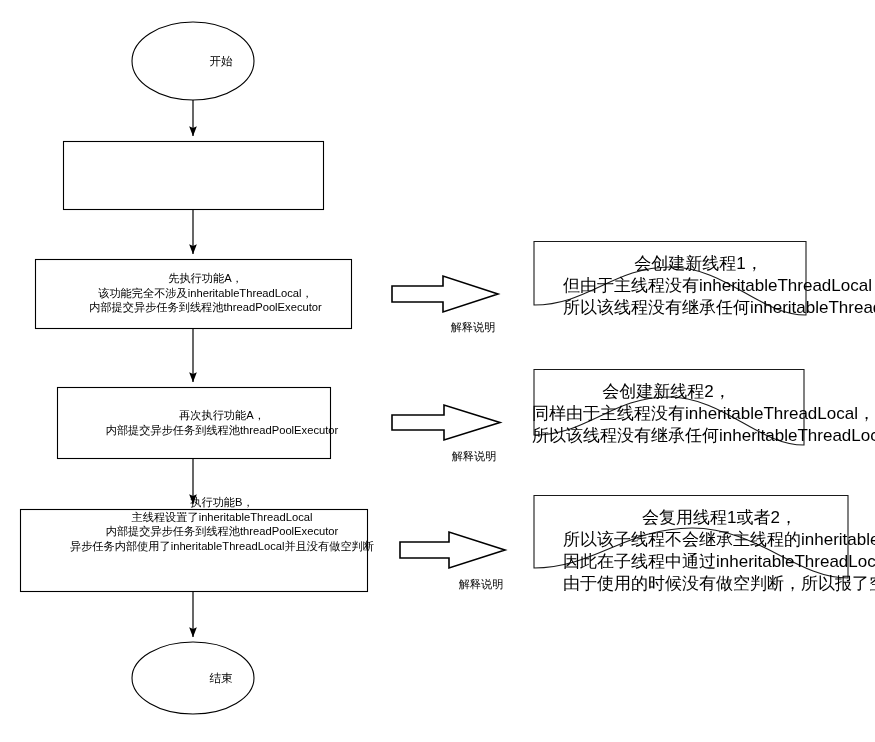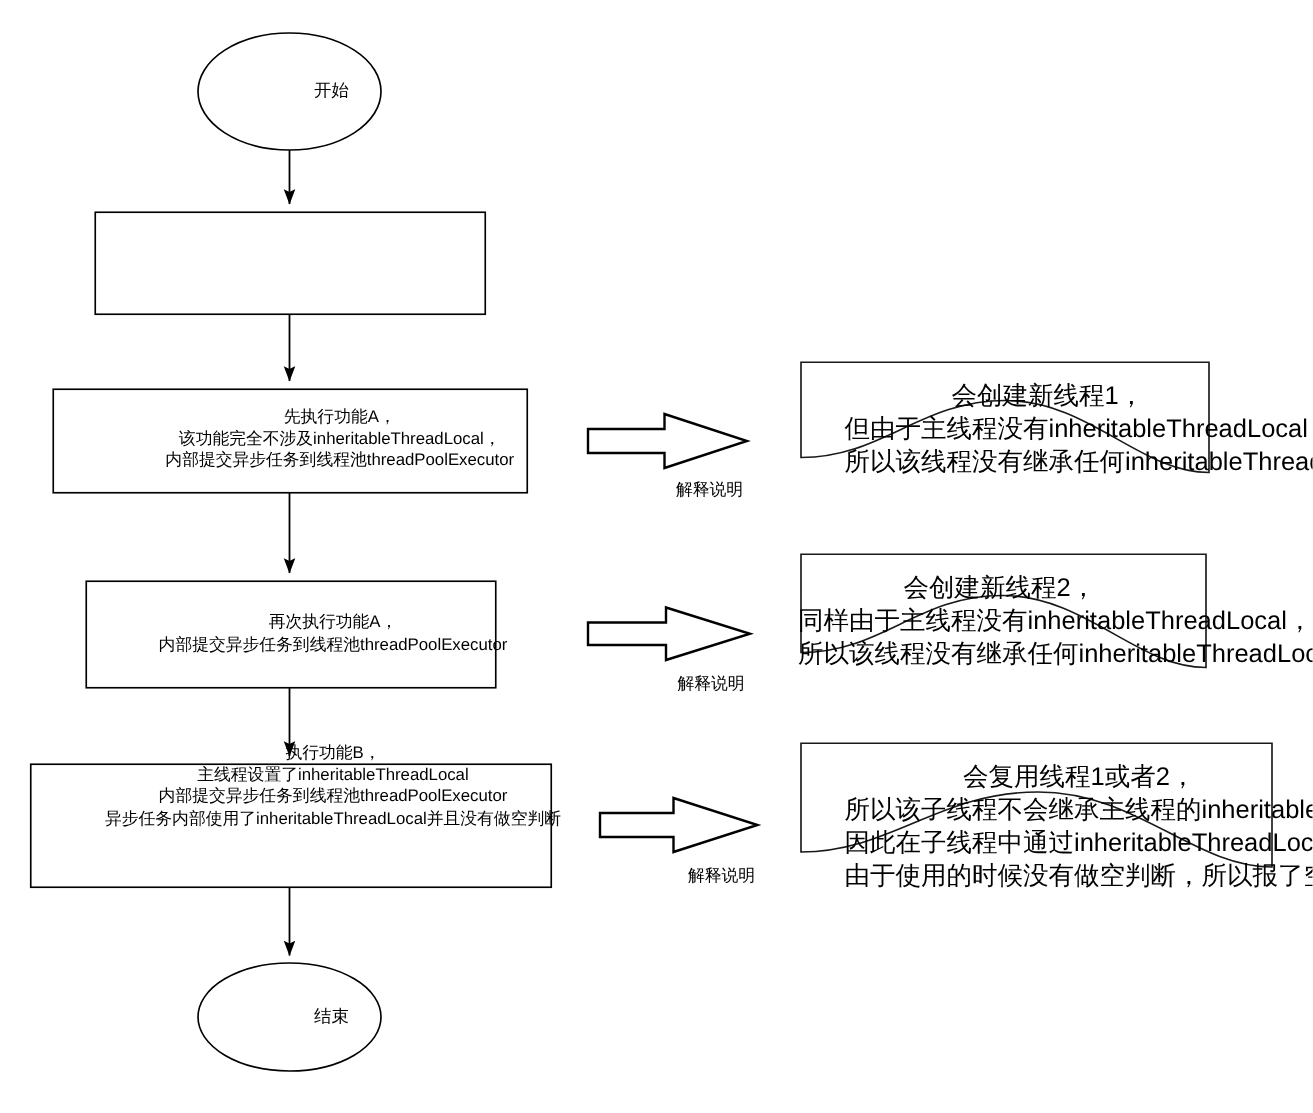--- a/index.html
+++ b/index.html
@@ -116,21 +116,21 @@
              C 796,578 758,528 692,528
              C 626,528 594,568 534,568 Z"></path>
 
   </svg>
 
   <div class="txt term-text" style="left:133px; top:53px; width:120px;">开始</div>
 
   <div class="txt term-text" style="left:133px; top:670px; width:120px;">结束</div>
 
 
-  <div class="txt node-text" style="left:41px; top:271px; width:315px;">先执行功能A，
+  <div class="txt node-text" style="left:20px; top:271px; width:315px;">先执行功能A，
 该功能完全不涉及inheritableThreadLocal，
 内部提交异步任务到线程池threadPoolExecutor</div>
 
   <div class="txt node-text" style="left:58px; top:408px; width:272px;">再次执行功能A，
 内部提交异步任务到线程池threadPoolExecutor</div>
 
   <div class="txt node-text" style="left:21px; top:495px; width:346px;">执行功能B，
 主线程设置了inheritableThreadLocal
 内部提交异步任务到线程池threadPoolExecutor
 异步任务内部使用了inheritableThreadLocal并且没有做空判断</div>

